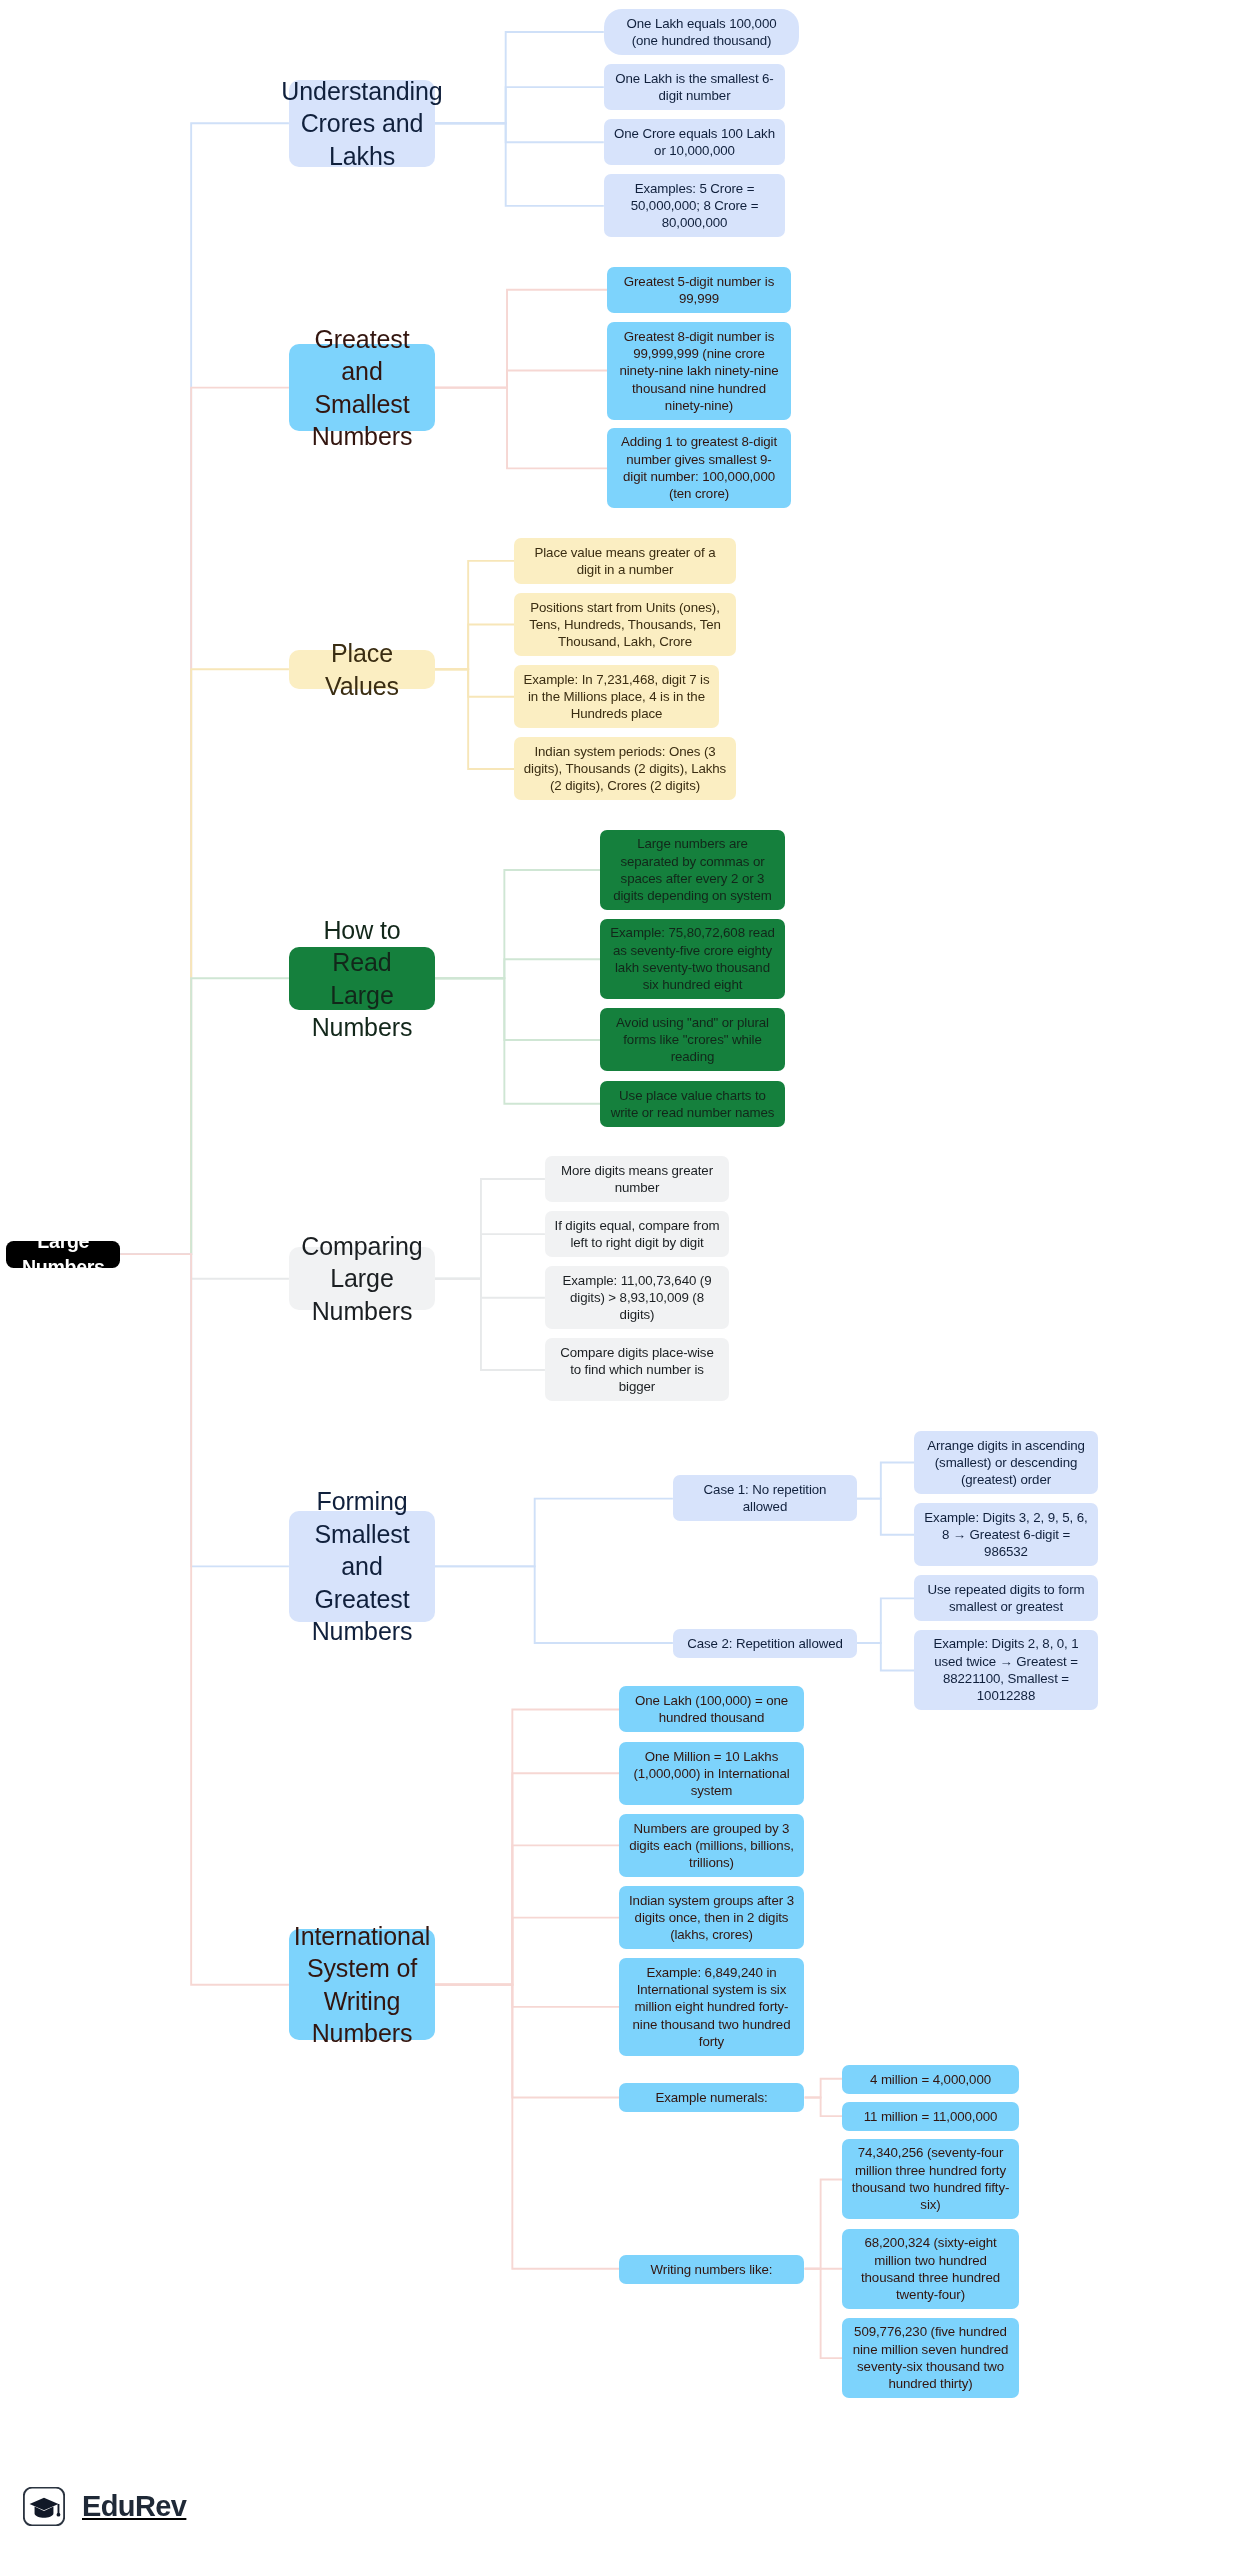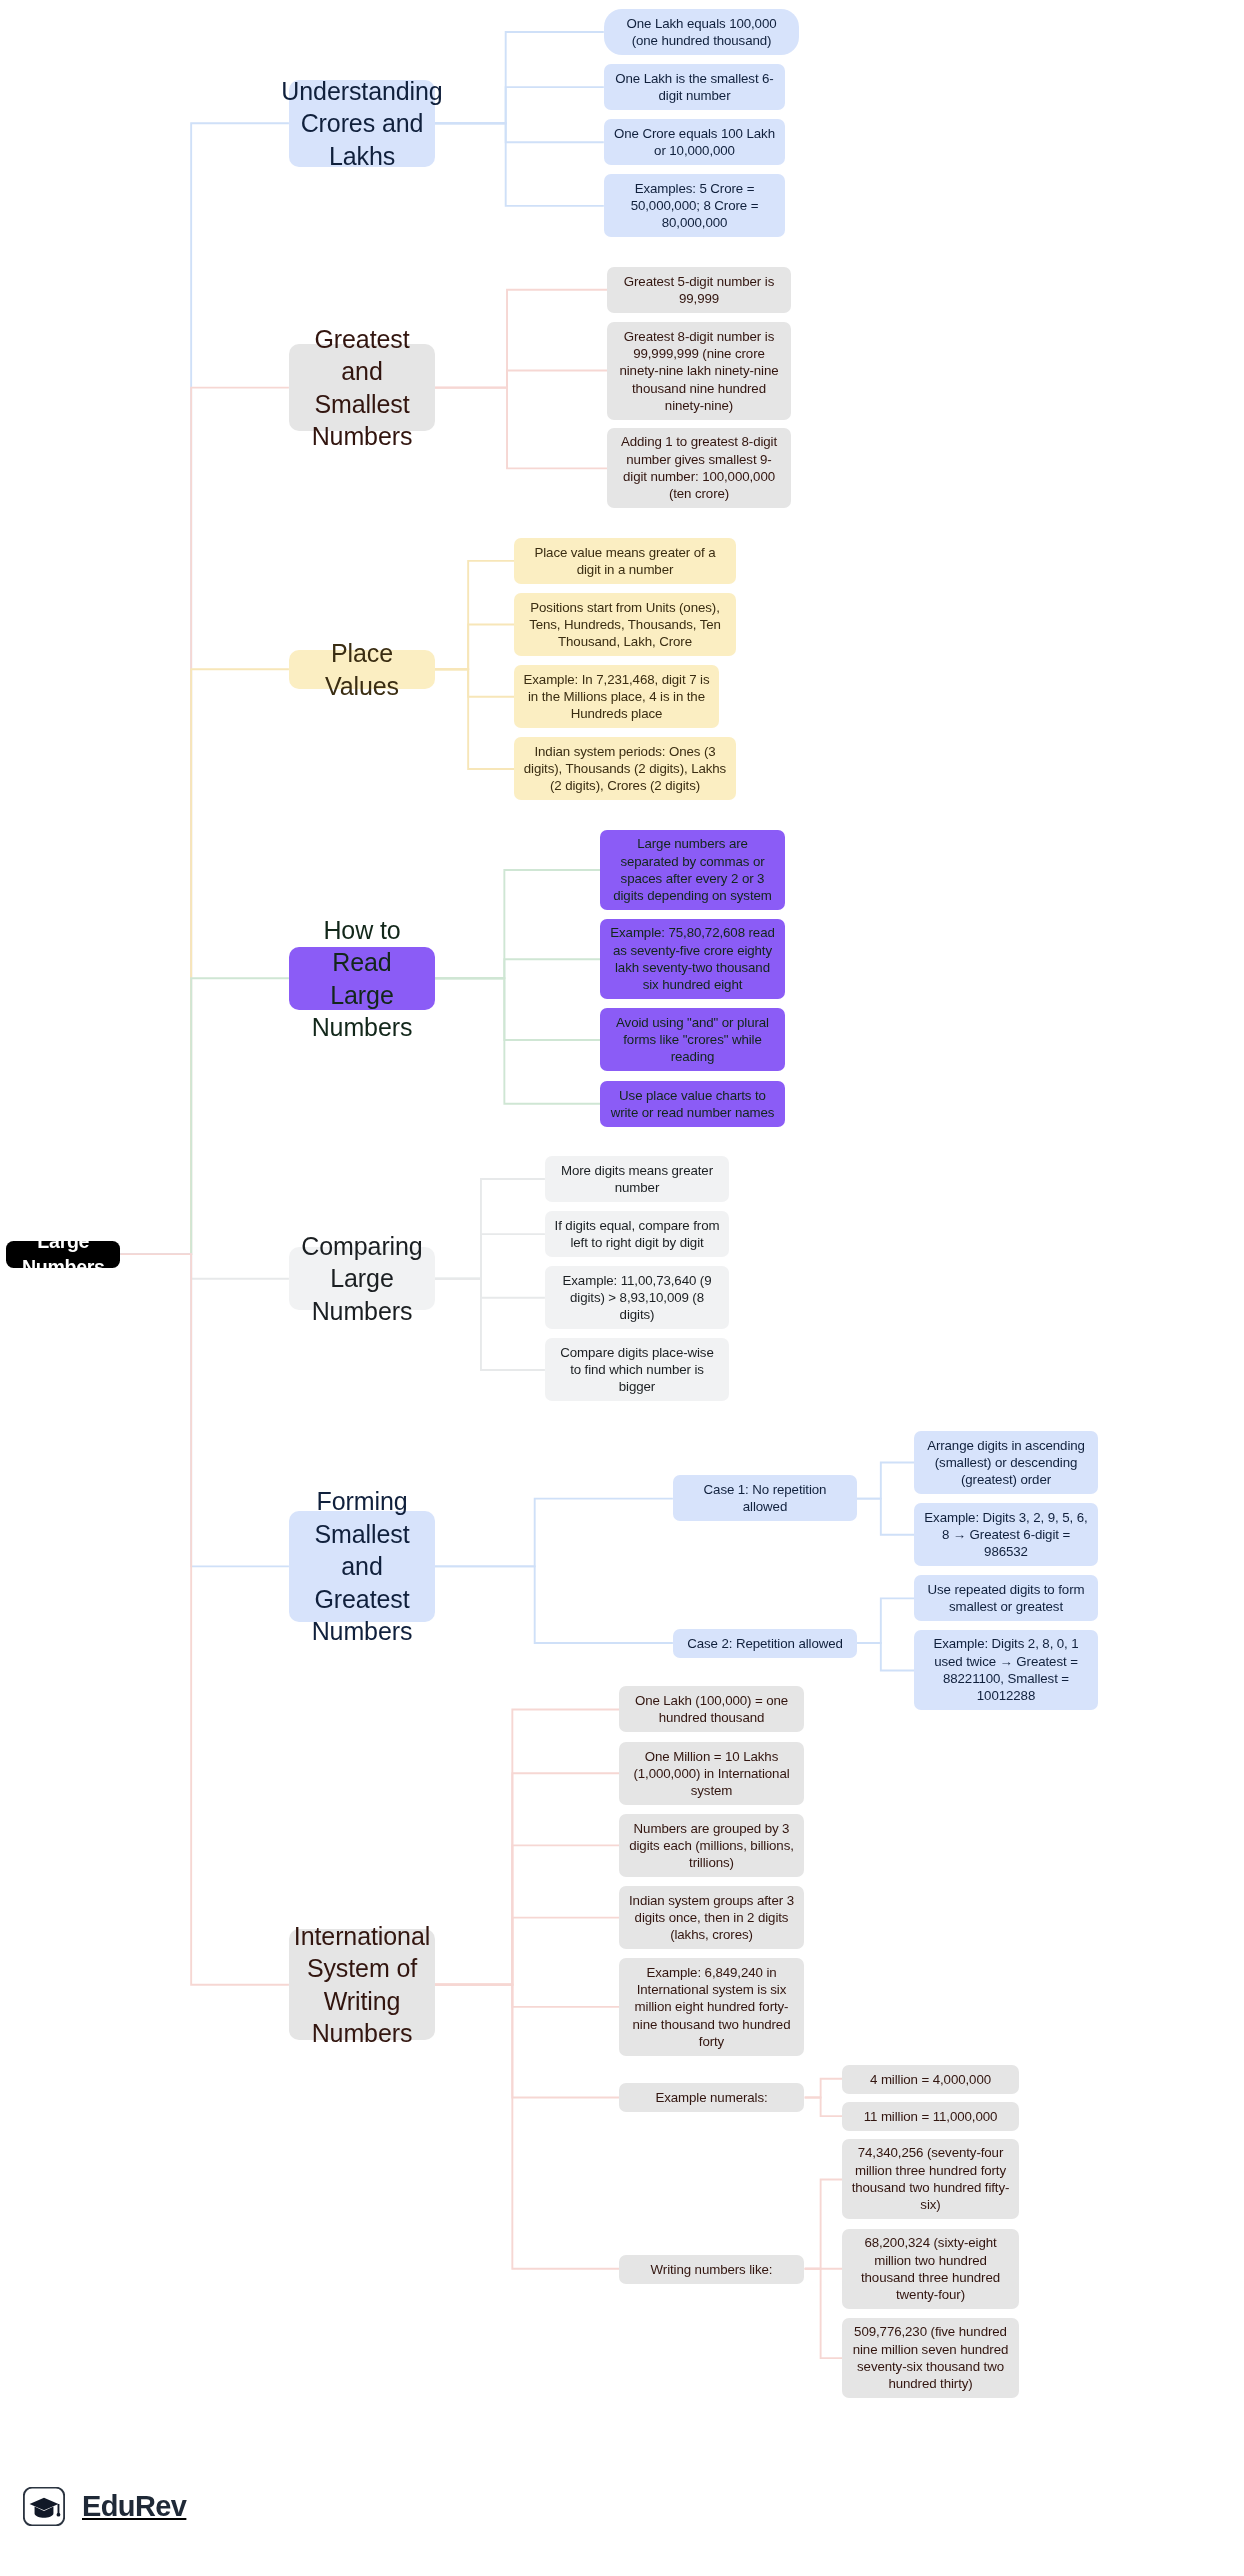--- a/index.html
+++ b/index.html
@@ -60,23 +60,23 @@
     padding:5.7px 8.2px;
   }
   .node.mid {
     font-size:13.3px;
     border-radius:7px;
     padding:5.7px 8.2px;
   }
 
   
   .c-blue   { background:#d7e3fb; color:#10203c; }
-  .c-pink   { background:#e5e5e5; color:#32150f; }
+  .c-pink   { background:#7dd3fc; color:#32150f; }
   .c-yellow { background:#fbeec2; color:#3a2d12; }
-  .c-green  { background:#8b5cf6; color:#12271a; }
+  .c-green  { background:#15803d; color:#12271a; }
   .c-grey   { background:#f1f2f3; color:#1b1f22; }
 
   
   #logo {
     position:absolute;
     left:23px;
     top:2487px;
     display:flex;
     align-items:center;
     gap:17px;

